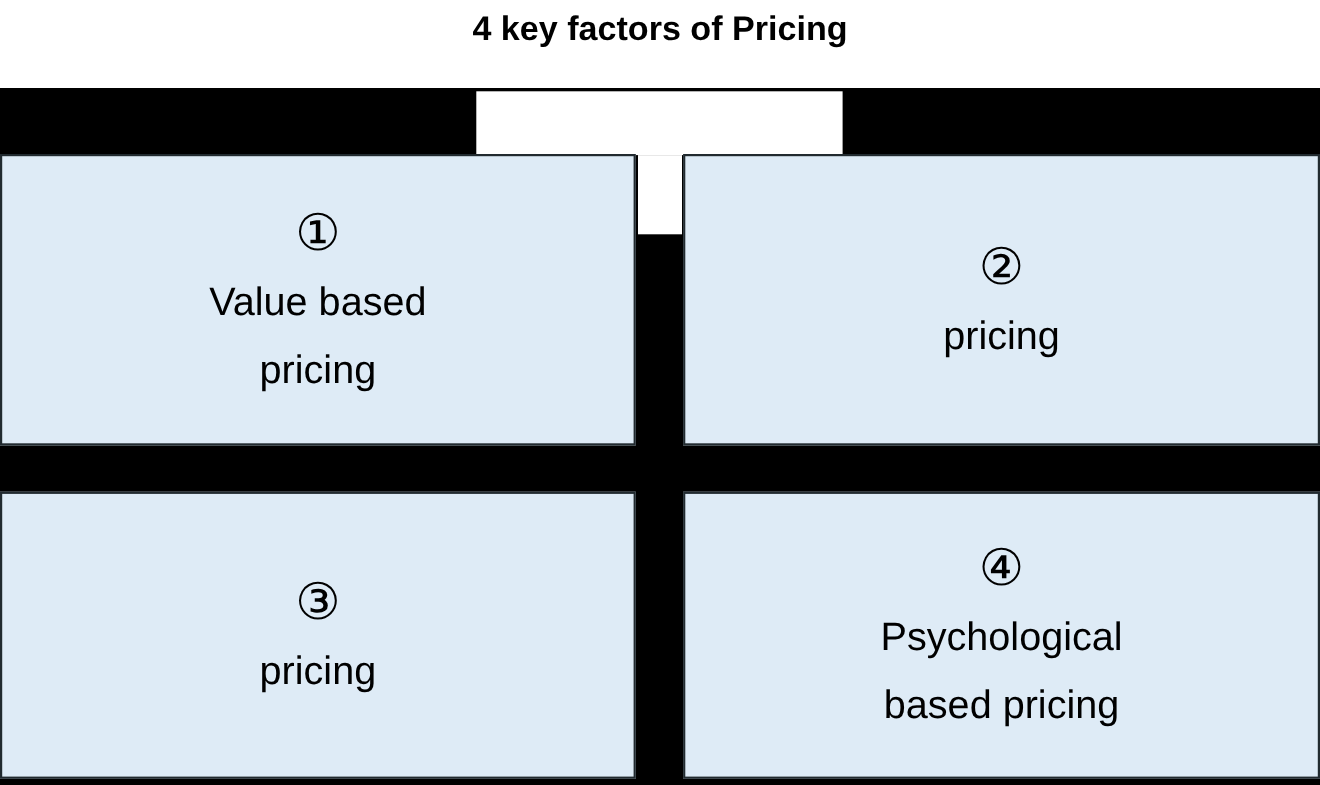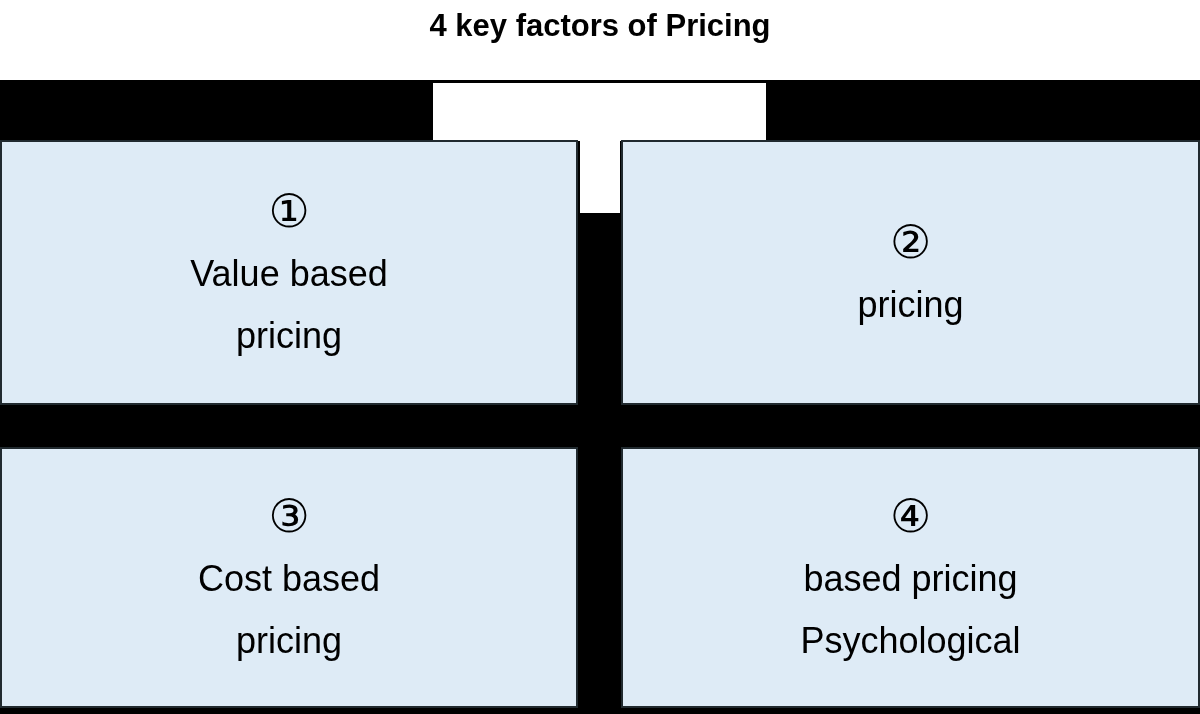--- a/index.html
+++ b/index.html
@@ -86,23 +86,22 @@
     <div class="line">pricing</div>
   </div>
 
   <div class="box box-2">
     <span class="num">②</span>
     <div class="line">pricing</div>
   </div>
 
   <div class="box box-3">
     <span class="num">③</span>
-    <div class="line">Cost based</div>
     <div class="line">pricing</div>
   </div>
 
   <div class="box box-4">
     <span class="num">④</span>
+    <div class="line">Psychological</div>
     <div class="line">based pricing</div>
-    <div class="line">Psychological</div>
   </div>
 
 </div>
 
 </body></html>

